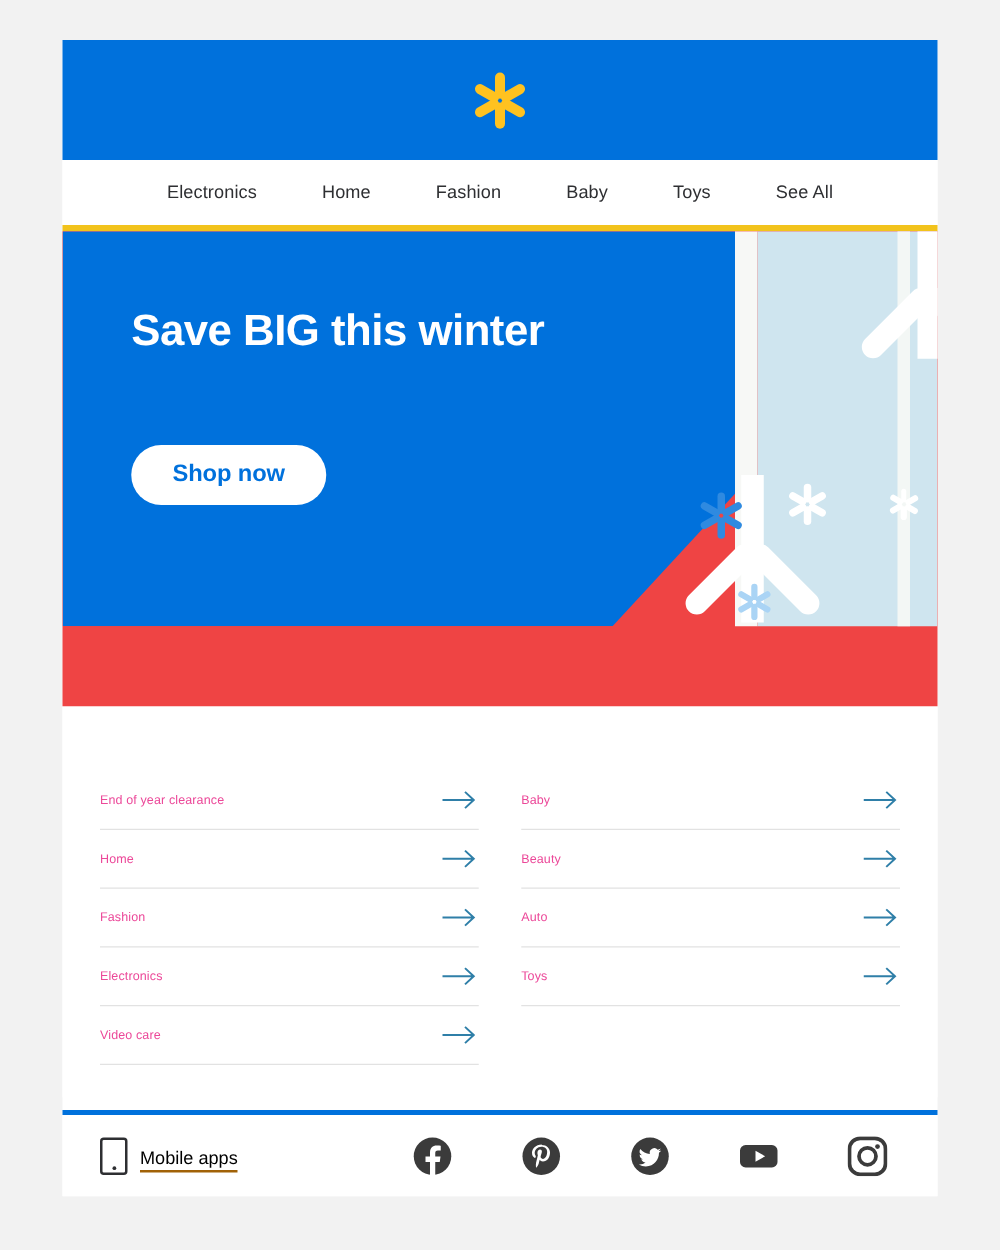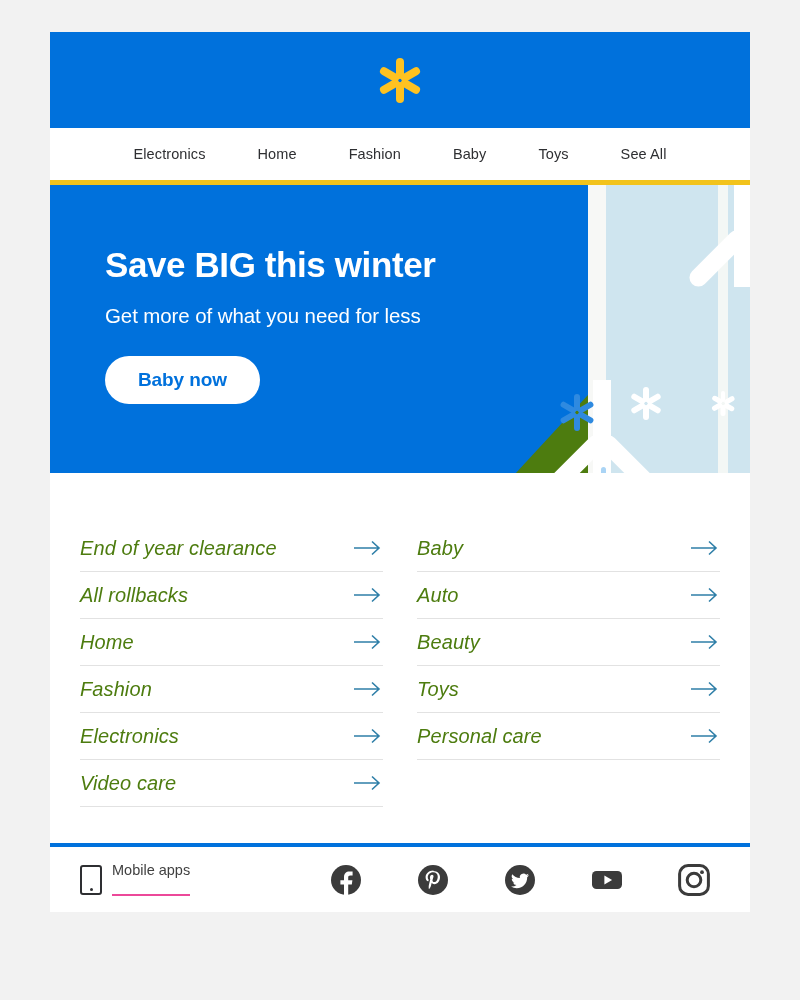--- a/index.html
+++ b/index.html
@@ -106,23 +106,23 @@
     letter-spacing: .1px;
   }
   .nav-rule {
     height: 5px;
     background: #f2c31c;
   }
 
   
   .hero {
     position: relative;
-    height: 288px;
+    height: 380px;
     overflow: hidden;
-    background: #4d7c0f;
+    background: #ef4444;
   }
   .hero-blue {
     position: absolute;
     left: 0;
     top: 0;
     width: 538px;
     height: 316px;
     background: #0071dc;
     clip-path: polygon(0 0, 538px 0, 538px 210px, 440px 316px, 0 316px);
   }
@@ -246,24 +246,23 @@
   }
   .cat-row {
     display: flex;
     align-items: center;
     justify-content: space-between;
     height: 46px;
     border-bottom: 1px solid #e2e2e2;
     cursor: pointer;
   }
   .cat-label {
-    font-size: 20px;
-    color: #4d7c0f;
+    font-size: 10px;
+    color: #ec4899;
     letter-spacing: .1px;
-    font-style: italic;
   }
   .cat-arrow {
     width: 30px;
     height: 18px;
     flex: none;
   }
 
   
   .foot-rule {
     height: 4px;
@@ -299,23 +298,23 @@
     left: 50%;
     bottom: 2px;
     width: 3px;
     height: 3px;
     margin-left: -1.5px;
     background: #2e2f32;
     border-radius: 50%;
   }
   .mobile-label {
     font-size: 14.5px;
-    color: #404040;
-    border-bottom: 2px solid #ec4899;
-    padding-bottom: 16px;
+    color: #000000;
+    border-bottom: 2px solid #a16207;
+    padding-bottom: 1px;
     align-self: flex-end;
     margin-bottom: 2px;
   }
   .socials {
     display: flex;
     align-items: center;
     gap: 55px;
     margin-left: auto;
     padding-right: 10px;
   }
@@ -403,43 +402,37 @@
         <i style="width:4.5px;height:11px;margin-left:-2.25px;margin-top:-5.5px;background:#ffffff;transform:rotate(60deg) translateY(-7px);"></i>
         <i style="width:4.5px;height:11px;margin-left:-2.25px;margin-top:-5.5px;background:#ffffff;transform:rotate(120deg) translateY(-7px);"></i>
         <i style="width:4.5px;height:11px;margin-left:-2.25px;margin-top:-5.5px;background:#ffffff;transform:rotate(180deg) translateY(-7px);"></i>
         <i style="width:4.5px;height:11px;margin-left:-2.25px;margin-top:-5.5px;background:#ffffff;transform:rotate(240deg) translateY(-7px);"></i>
         <i style="width:4.5px;height:11px;margin-left:-2.25px;margin-top:-5.5px;background:#ffffff;transform:rotate(300deg) translateY(-7px);"></i>
       </div>
 
       <div class="hero-text">
         <div class="hero-title">Save BIG this winter</div>
         <div class="hero-sub">
-          <span>Get more of what you need for less</span><br>
+          <br>
         </div>
-        <button class="shop-btn">Baby now</button>
+        <button class="shop-btn">Shop now</button>
       </div>
     </div>
 
     <div class="cats">
       <div class="cat-grid">
 
         <div class="cat-col">
           <div class="cat-row">
             <span class="cat-label">End of year clearance</span>
             <svg class="cat-arrow" viewBox="0 0 30 18">
                 <path d="M1 9 H26 M19 2.5 L26 9 L19 15.5" fill="none" stroke="#2f7fa8" stroke-width="1.6"></path>
               </svg>
           </div>
           <div class="cat-row">
-            <span class="cat-label">All rollbacks</span>
-            <svg class="cat-arrow" viewBox="0 0 30 18">
-                <path d="M1 9 H26 M19 2.5 L26 9 L19 15.5" fill="none" stroke="#2f7fa8" stroke-width="1.6"></path>
-              </svg>
-          </div>
-          <div class="cat-row">
             <span class="cat-label">Home</span>
             <svg class="cat-arrow" viewBox="0 0 30 18">
                 <path d="M1 9 H26 M19 2.5 L26 9 L19 15.5" fill="none" stroke="#2f7fa8" stroke-width="1.6"></path>
               </svg>
           </div>
           <div class="cat-row">
             <span class="cat-label">Fashion</span>
             <svg class="cat-arrow" viewBox="0 0 30 18">
                 <path d="M1 9 H26 M19 2.5 L26 9 L19 15.5" fill="none" stroke="#2f7fa8" stroke-width="1.6"></path>
               </svg>
@@ -459,39 +452,33 @@
         </div>
 
         <div class="cat-col">
           <div class="cat-row">
             <span class="cat-label">Baby</span>
             <svg class="cat-arrow" viewBox="0 0 30 18">
                 <path d="M1 9 H26 M19 2.5 L26 9 L19 15.5" fill="none" stroke="#2f7fa8" stroke-width="1.6"></path>
               </svg>
           </div>
           <div class="cat-row">
+            <span class="cat-label">Beauty</span>
+            <svg class="cat-arrow" viewBox="0 0 30 18">
+                <path d="M1 9 H26 M19 2.5 L26 9 L19 15.5" fill="none" stroke="#2f7fa8" stroke-width="1.6"></path>
+              </svg>
+          </div>
+          <div class="cat-row">
             <span class="cat-label">Auto</span>
             <svg class="cat-arrow" viewBox="0 0 30 18">
                 <path d="M1 9 H26 M19 2.5 L26 9 L19 15.5" fill="none" stroke="#2f7fa8" stroke-width="1.6"></path>
               </svg>
           </div>
           <div class="cat-row">
-            <span class="cat-label">Beauty</span>
-            <svg class="cat-arrow" viewBox="0 0 30 18">
-                <path d="M1 9 H26 M19 2.5 L26 9 L19 15.5" fill="none" stroke="#2f7fa8" stroke-width="1.6"></path>
-              </svg>
-          </div>
-          <div class="cat-row">
             <span class="cat-label">Toys</span>
-            <svg class="cat-arrow" viewBox="0 0 30 18">
-                <path d="M1 9 H26 M19 2.5 L26 9 L19 15.5" fill="none" stroke="#2f7fa8" stroke-width="1.6"></path>
-              </svg>
-          </div>
-          <div class="cat-row">
-            <span class="cat-label">Personal care</span>
             <svg class="cat-arrow" viewBox="0 0 30 18">
                 <path d="M1 9 H26 M19 2.5 L26 9 L19 15.5" fill="none" stroke="#2f7fa8" stroke-width="1.6"></path>
               </svg>
           </div>
         </div>
 
       </div>
     </div>
 
     <div class="foot-rule"></div>

